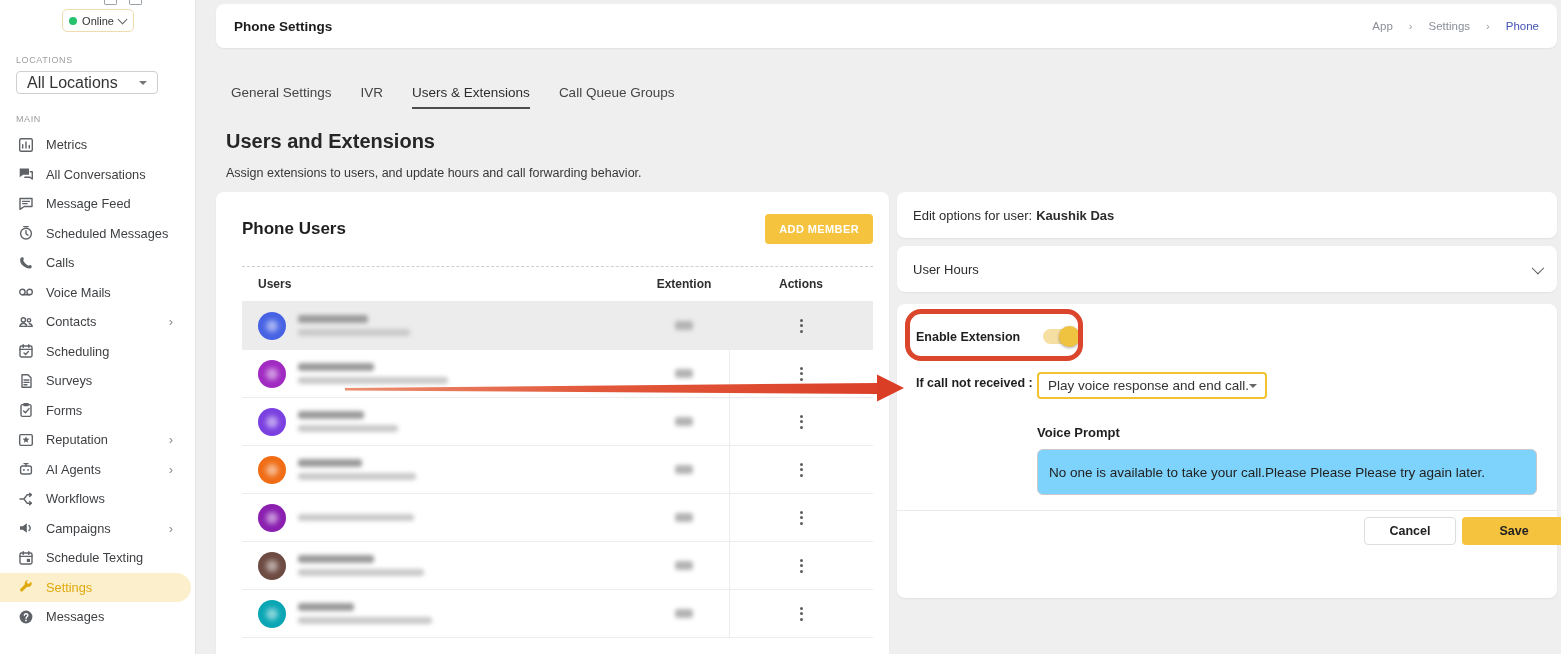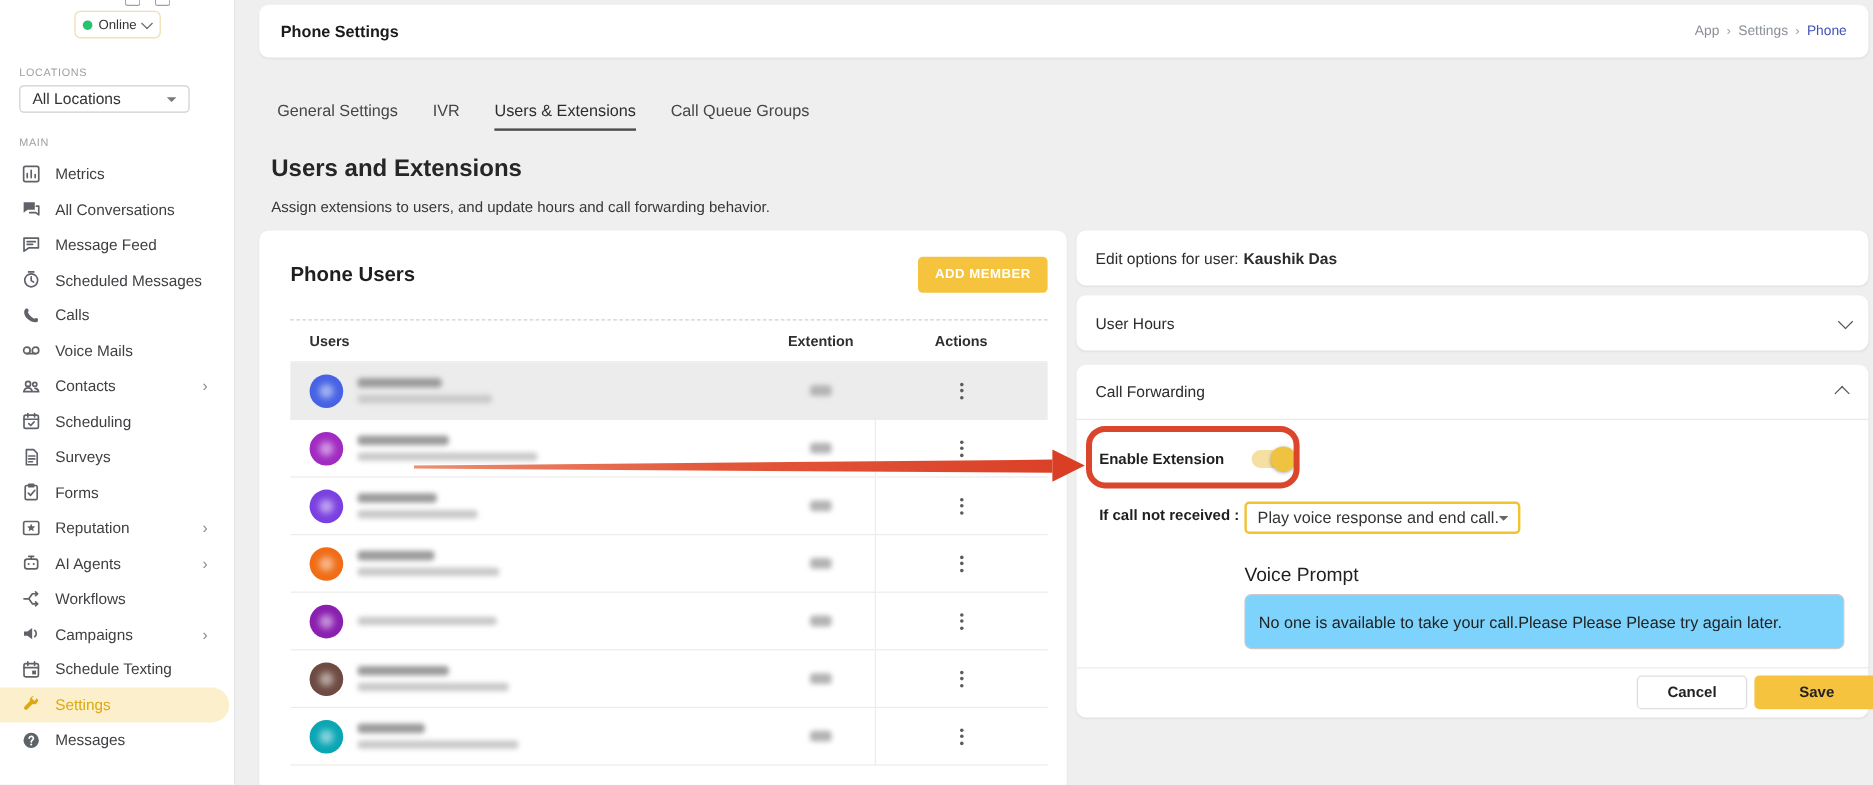--- a/index.html
+++ b/index.html
@@ -11,36 +11,36 @@
   .cut-icons { position:absolute; top:-4px; left:104px; display:flex; gap:12px; }
   .cut-icons span { width:13px; height:9px; border:1.6px solid #9aa0a6; border-top:none; border-radius:0 0 2px 2px; display:block; }
   .status-pill { margin:9px auto 0 auto; width:72px; height:23px; border:1px solid #f0dcae; border-radius:5px; display:flex; align-items:center; justify-content:center; gap:5px; background:#fff; cursor:pointer; }
   .status-dot { width:8px; height:8px; border-radius:50%; background:#27c26c; }
   .status-pill .lbl { font-size:11px; color:#333; }
   .caret-down { width:0; height:0; border-left:4px solid transparent; border-right:4px solid transparent; border-top:4px solid #777; }
   .chev { display:inline-block; width:7px; height:7px; border-right:1.6px solid #666; border-bottom:1.6px solid #666; transform:rotate(-45deg); }
   .side-label { font-size:9px; letter-spacing:.6px; color:#9e9e9e; margin:0 0 6px 16px; }
   .locations-wrap { margin-top:23px; }
   .loc-select { margin:0 0 0 16px; width:142px; height:23px; border:1px solid #cfcfcf; border-radius:4px; background:#fff; display:flex; align-items:center; justify-content:space-between; padding:0 10px; cursor:pointer; }
-  .loc-select .lbl { font-size:13px; color:#333; }
+  .loc-select .lbl { font-size:16px; color:#333; }
   .main-wrap { margin-top:20px; }
   .nav { display:flex; flex-direction:column; }
   .nav-item { height:29.5px; display:flex; align-items:center; padding:0 14px 0 17px; cursor:pointer; color:#3d3f42; }
   .nav-item .nicon { width:17px; height:17px; display:flex; align-items:center; justify-content:center; color:#5f6368; flex:0 0 17px; }
   .nav-item .nicon svg { width:16px; height:16px; }
   .nav-item .nlbl { font-size:12.8px; margin-left:12px; flex:1; white-space:nowrap; }
   .nav-item .nchev { font-size:13px; color:#8a8a8a; margin-right:8px; }
   .nav-item.active { background:#fcefcb; border-radius:0 18px 18px 0; margin-right:4px; padding-right:10px; }
   .nav-item.active .nlbl, .nav-item.active .nicon { color:#dfa90e; }
 
   
   .main { position:absolute; left:196px; top:0; width:1365px; height:654px; }
   .topbar { position:absolute; left:20px; right:4px; top:4px; height:44px; background:#fff; border-radius:6px; box-shadow:0 1px 2px rgba(0,0,0,.05); display:flex; align-items:center; justify-content:space-between; padding:0 18px; }
   .topbar h1 { font-size:13.5px; font-weight:bold; color:#1b1b1b; }
-  .breadcrumb { font-size:11.5px; color:#8a8f98; display:flex; align-items:flex-end; gap:6px; }
+  .breadcrumb { font-size:11.5px; color:#8a8f98; display:flex; align-items:flex-end; gap:16px; }
   .breadcrumb .bc-item { cursor:pointer; }
   .breadcrumb .bc-sep { color:#9aa0a6; font-size:11px; }
   .breadcrumb .bc-item.current { color:#4353b4; }
 
   .tabs { position:absolute; left:35px; top:68px; display:flex; gap:29px;margin-top:17px; }
   .tab { font-size:13.5px; color:#454545; padding-bottom:7px; cursor:pointer; border-bottom:2px solid transparent; }
   .tab.active { color:#2d2d2d; font-weight:500; border-bottom:2px solid #4c4c4c; }
 
   .page-title { position:absolute; left:30px; top:130px; font-size:20px; font-weight:800; color:#262626; }
   .page-sub { position:absolute; left:30px; top:166px; font-size:12.5px; color:#373737; }
@@ -86,21 +86,21 @@
   .hl-box { position:absolute; left:8px; top:5px; width:178px; height:52px; border:5px solid #db452c; border-radius:16px; z-index:20; pointer-events:none; }
   .en-lbl { position:absolute; left:19px; top:26px; font-size:12.5px; font-weight:bold; color:#1f1f1f; }
   .toggle { position:absolute; left:146px; top:25px; width:34px; height:15px; background:#f6dfa2; border-radius:8px; cursor:pointer; }
   .toggle .knob { position:absolute; right:-3px; top:-3px; width:21px; height:21px; border-radius:50%; background:#efc340; box-shadow:0 1px 3px rgba(0,0,0,.35); }
 
   .ifnr-lbl { position:absolute; left:19px; top:72px; font-size:12.5px; font-weight:bold; color:#1f1f1f; }
   .dropdown { position:absolute; left:140px; top:68px; width:230px; height:27px; border:2px solid #f2c230; border-radius:4px; background:#fff; display:flex; align-items:center; justify-content:space-between; padding:0 9px; cursor:pointer; }
   .dropdown .lbl { font-size:13.5px; color:#333; white-space:nowrap; }
   .dropdown .caret-down { border-top-color:#666; }
 
-  .vp-lbl { position:absolute; left:140px; top:121px; font-size:16px; font-weight:normal; color:#1f1f1f; }
+  .vp-lbl { position:absolute; left:140px; top:121px; font-size:13px; font-weight:bold; color:#1f1f1f; }
   .vp-input { position:absolute; left:140px; top:145px; width:500px; height:46px; border:1px solid #c9c9c9; border-radius:6px; font-size:13.5px; color:#222; padding:0 11px; font-family:"Liberation Sans",sans-serif; background:#7dd3fc; }
   .cf-div { position:absolute; left:0; right:0; top:206px; border-top:1px solid #eaeaea; }
   .btn-cancel { position:absolute; left:467px; top:213px; width:92px; height:28px; background:#fff; border:1px solid #ddd; border-radius:4px; font-size:12.5px; font-weight:bold; color:#222; cursor:pointer; font-family:"Liberation Sans",sans-serif; }
   .btn-save { position:absolute; left:565px; top:213px; width:104px; height:28px; background:#f5c33e; border:none; border-radius:4px; font-size:12.5px; font-weight:bold; color:#222; cursor:pointer; font-family:"Liberation Sans",sans-serif; }
 
   .arrow-overlay { position:absolute; left:0; top:0; width:1561px; height:654px; pointer-events:none; z-index:30; }
 </style>
 </head>
 <body>
 
@@ -481,24 +481,20 @@
       <span>Edit options for user: </span>
       <b>Kaushik Das</b>
     </div>
 
     <div class="card rcard-acc">
       <span>User Hours</span>
       <span class="acc-chev down"></span>
     </div>
 
     <div class="card rcard-c">
-      <div class="cf-head">
-        <span>Call Forwarding</span>
-        <span class="acc-chev up"></span>
-      </div>
       <div class="cf-body">
         <div class="hl-box"></div>
         <div class="en-lbl">Enable Extension</div>
         <div class="toggle">
           <span class="knob"></span>
         </div>
 
         <div class="ifnr-lbl">If call not received :</div>
         <div class="dropdown">
           <span class="lbl">Play voice response and end call.</span>

